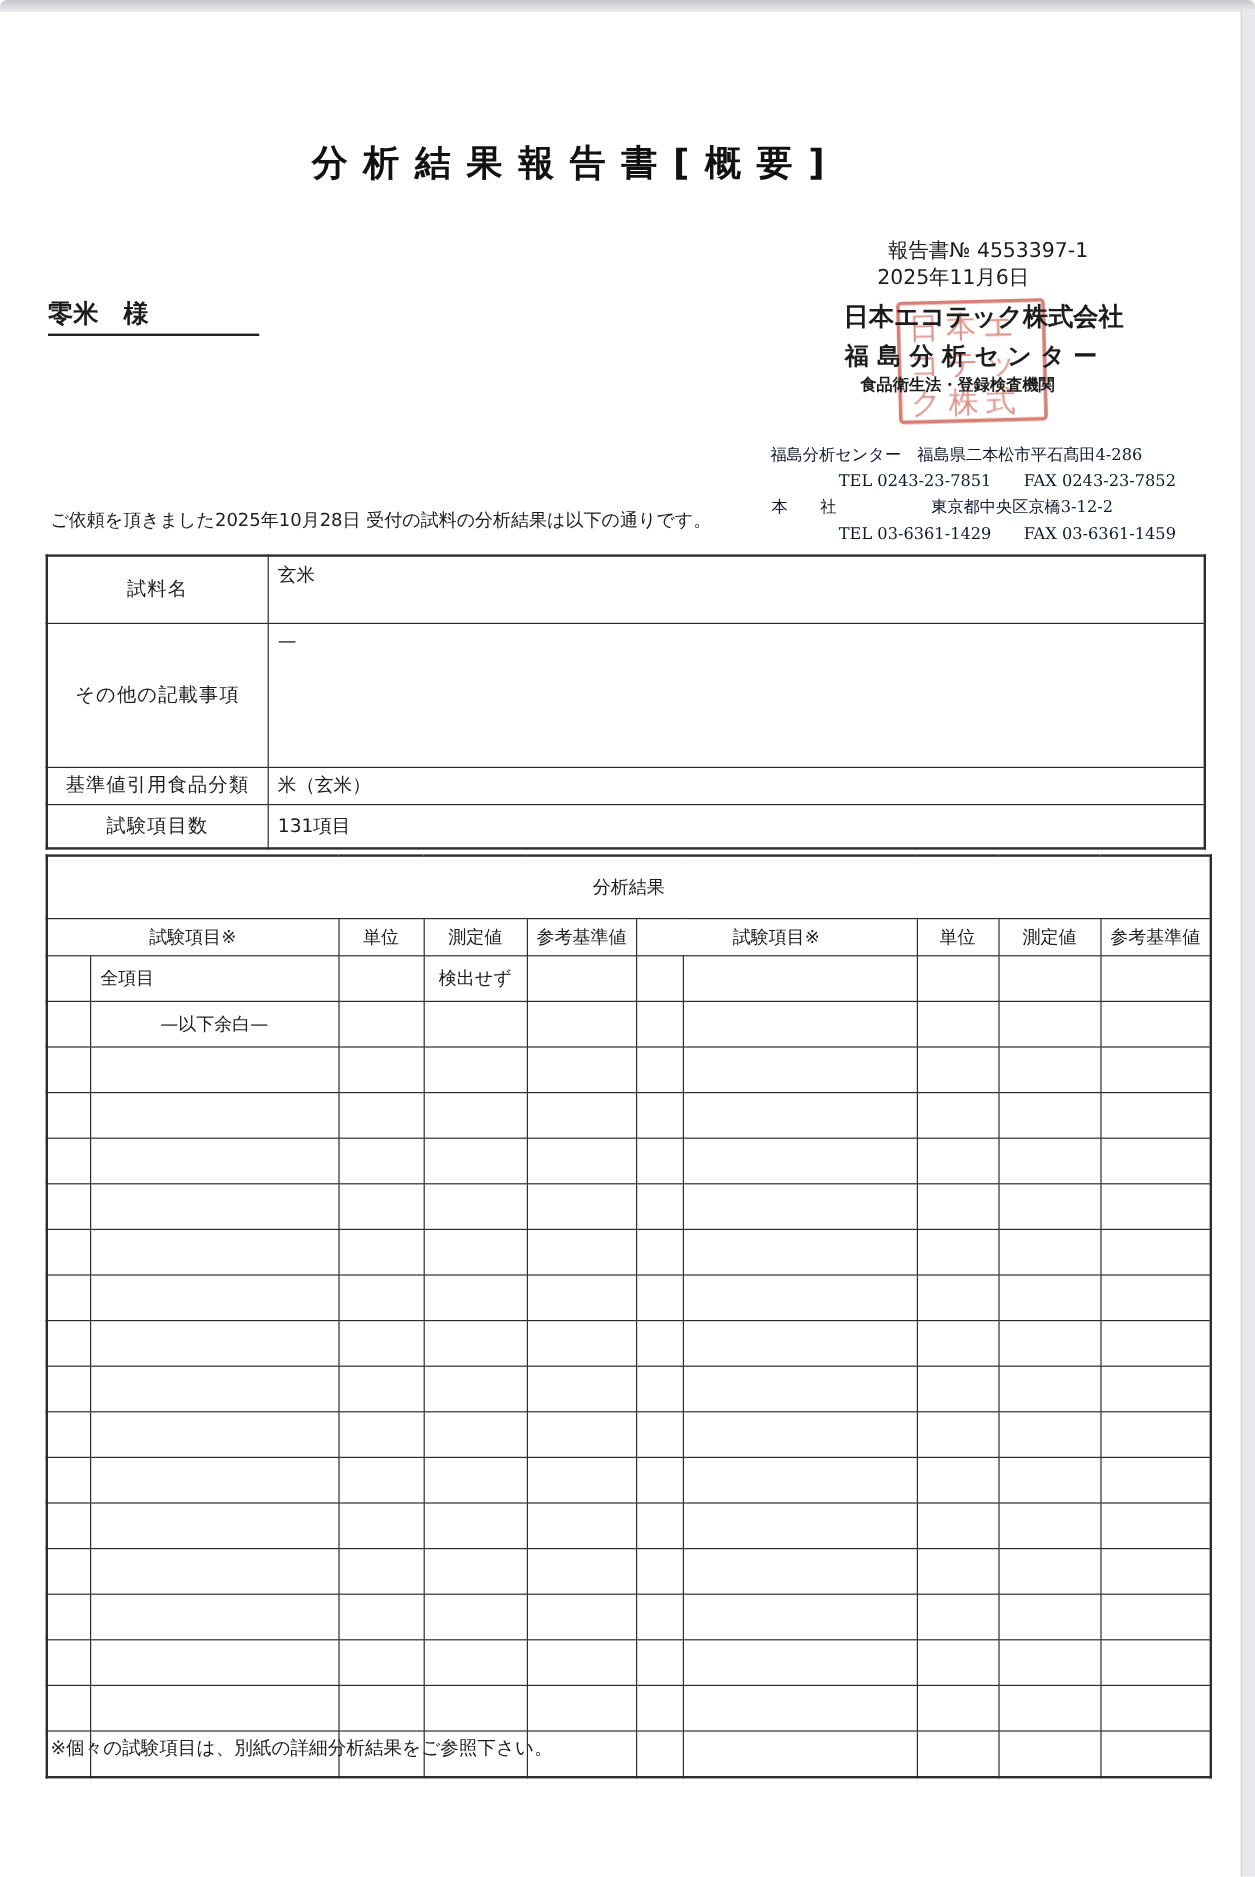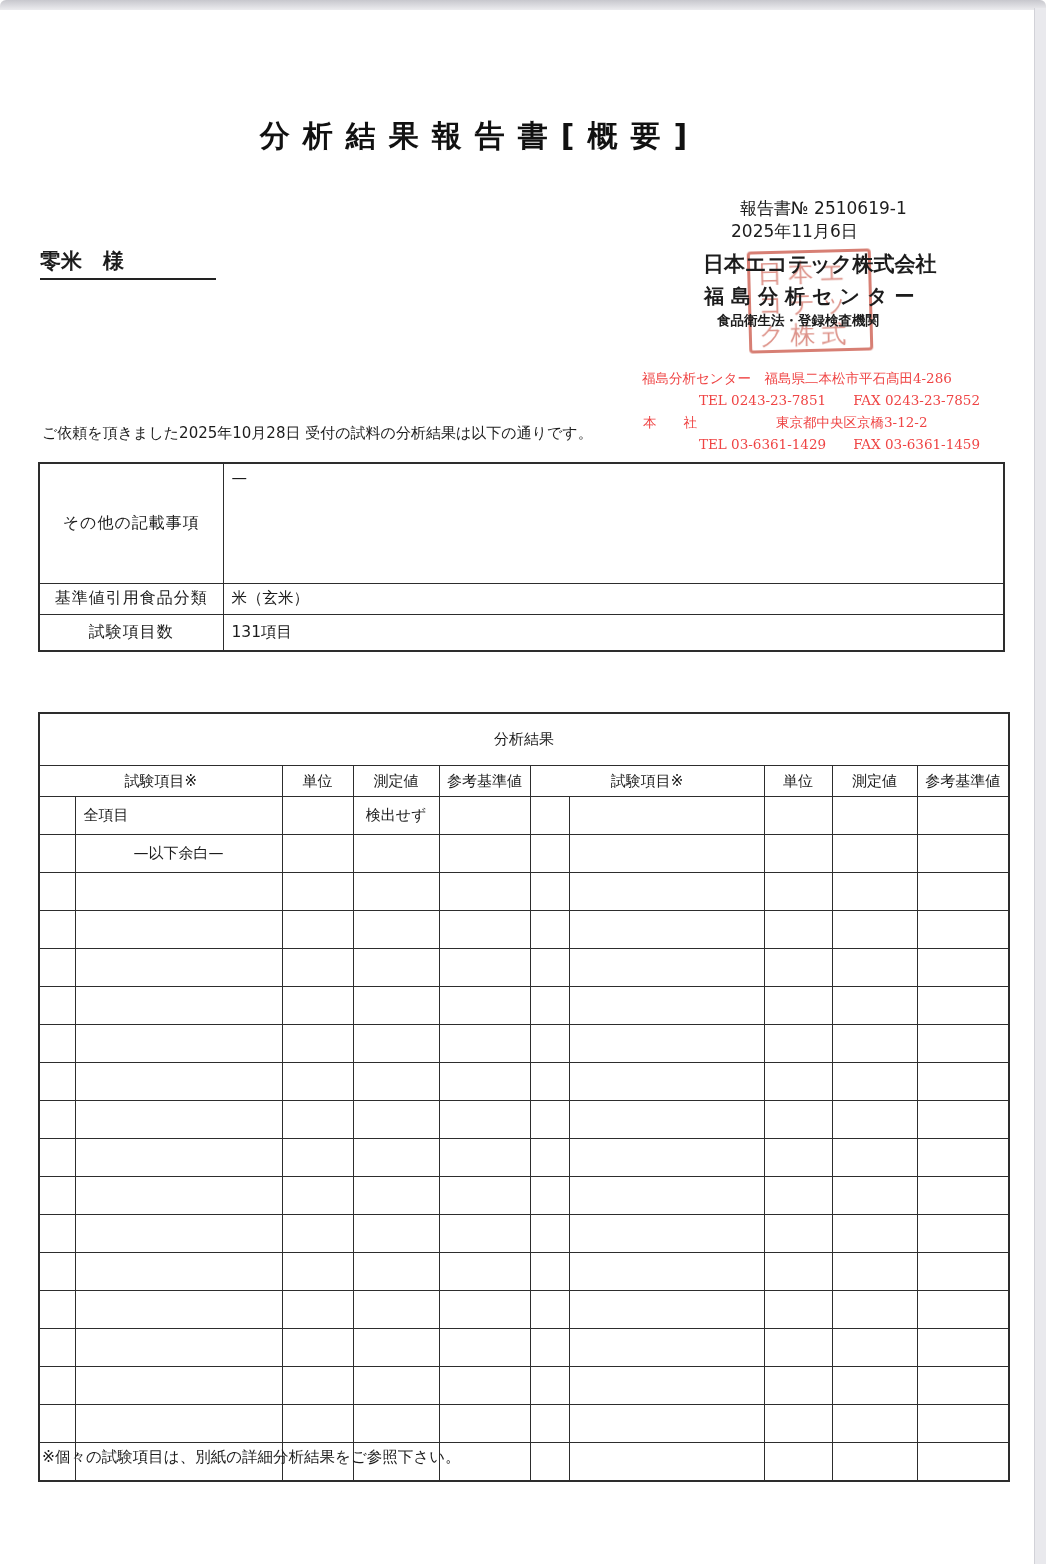--- a/index.html
+++ b/index.html
@@ -38,21 +38,21 @@
     left:748px;top:250px;width:124px;height:102px;z-index:1;
     border:3.5px solid rgba(193,58,42,0.65);border-radius:4px;
     transform:rotate(-1.5deg);
     color:rgba(193,58,42,0.55);
     font-family:"DejaVu Serif","Liberation Serif",serif;
     font-size:25px;line-height:31px;letter-spacing:6px;
     padding:4px 0 0 7px;box-sizing:border-box;
     filter:blur(0.5px);
     overflow:hidden;
   }
-  .addr{font-family:"DejaVu Serif","Liberation Serif",serif;font-size:13.5px;color:#ef4444;white-space:pre;}
+  .addr{font-family:"DejaVu Serif","Liberation Serif",serif;font-size:13.5px;color:#0f172a;white-space:pre;}
   .addr-1{left:642px;top:370px;}
   .addr-2{left:699px;top:392px;}
   .addr-3a{left:643px;top:414px;}
   .addr-3b{left:776px;top:414px;}
   .addr-4{left:699px;top:436px;}
   .intro{left:42px;top:424px;font-size:15px;}
   table{border-collapse:collapse;table-layout:fixed;}
   td{border:1.5px solid #2d2d2d;font-size:15px;padding:0 4px;overflow:hidden;}
   .sample-table{left:38px;top:462px;width:967px;}
   .sample-table{border:2.5px solid #2d2d2d;}
@@ -68,21 +68,21 @@
   .footnote{left:42px;top:1447px;font-size:15.5px;}
 </style>
 </head>
 <body>
 
 <div class="photo-edge-top"></div>
 <div class="photo-edge-right"></div>
 
 <h1 class="abs title">分析結果報告書[概要]</h1>
 
-<div class="abs report-no"><span>報告書№</span> <span>2510619-1</span></div>
+<div class="abs report-no"><span>報告書№</span> <span>4553397-1</span></div>
 <div class="abs report-date">2025年11月6日</div>
 
 <div class="abs recipient">零米　様</div>
 
 <div class="abs stamp">日本エコテック株式会社之印</div>
 <div class="abs company">日本エコテック株式会社</div>
 <div class="abs center-name">福島分析センター</div>
 <div class="abs accreditation">食品衛生法・登録検査機関</div>
 
 <div class="abs addr addr-1">福島分析センター　福島県二本松市平石髙田4-286</div>
@@ -92,20 +92,24 @@
 <div class="abs addr addr-4">TEL 03-6361-1429　　FAX 03-6361-1459</div>
 
 <div class="abs intro">ご依頼を頂きました2025年10月28日 受付の試料の分析結果は以下の通りです。</div>
 
 <table class="abs sample-table">
   <colgroup>
       <col style="width:184px">
       <col>
     </colgroup>
   <tbody>
+    <tr style="height:56px">
+      <td class="lbl">試料名</td>
+      <td class="val vtop">玄米</td>
+    </tr>
     <tr style="height:120px">
       <td class="lbl">その他の記載事項</td>
       <td class="val vtop">—</td>
     </tr>
     <tr style="height:31px">
       <td class="lbl">基準値引用食品分類</td>
       <td class="val">米（玄米）</td>
     </tr>
     <tr style="height:37px">
       <td class="lbl">試験項目数</td>

